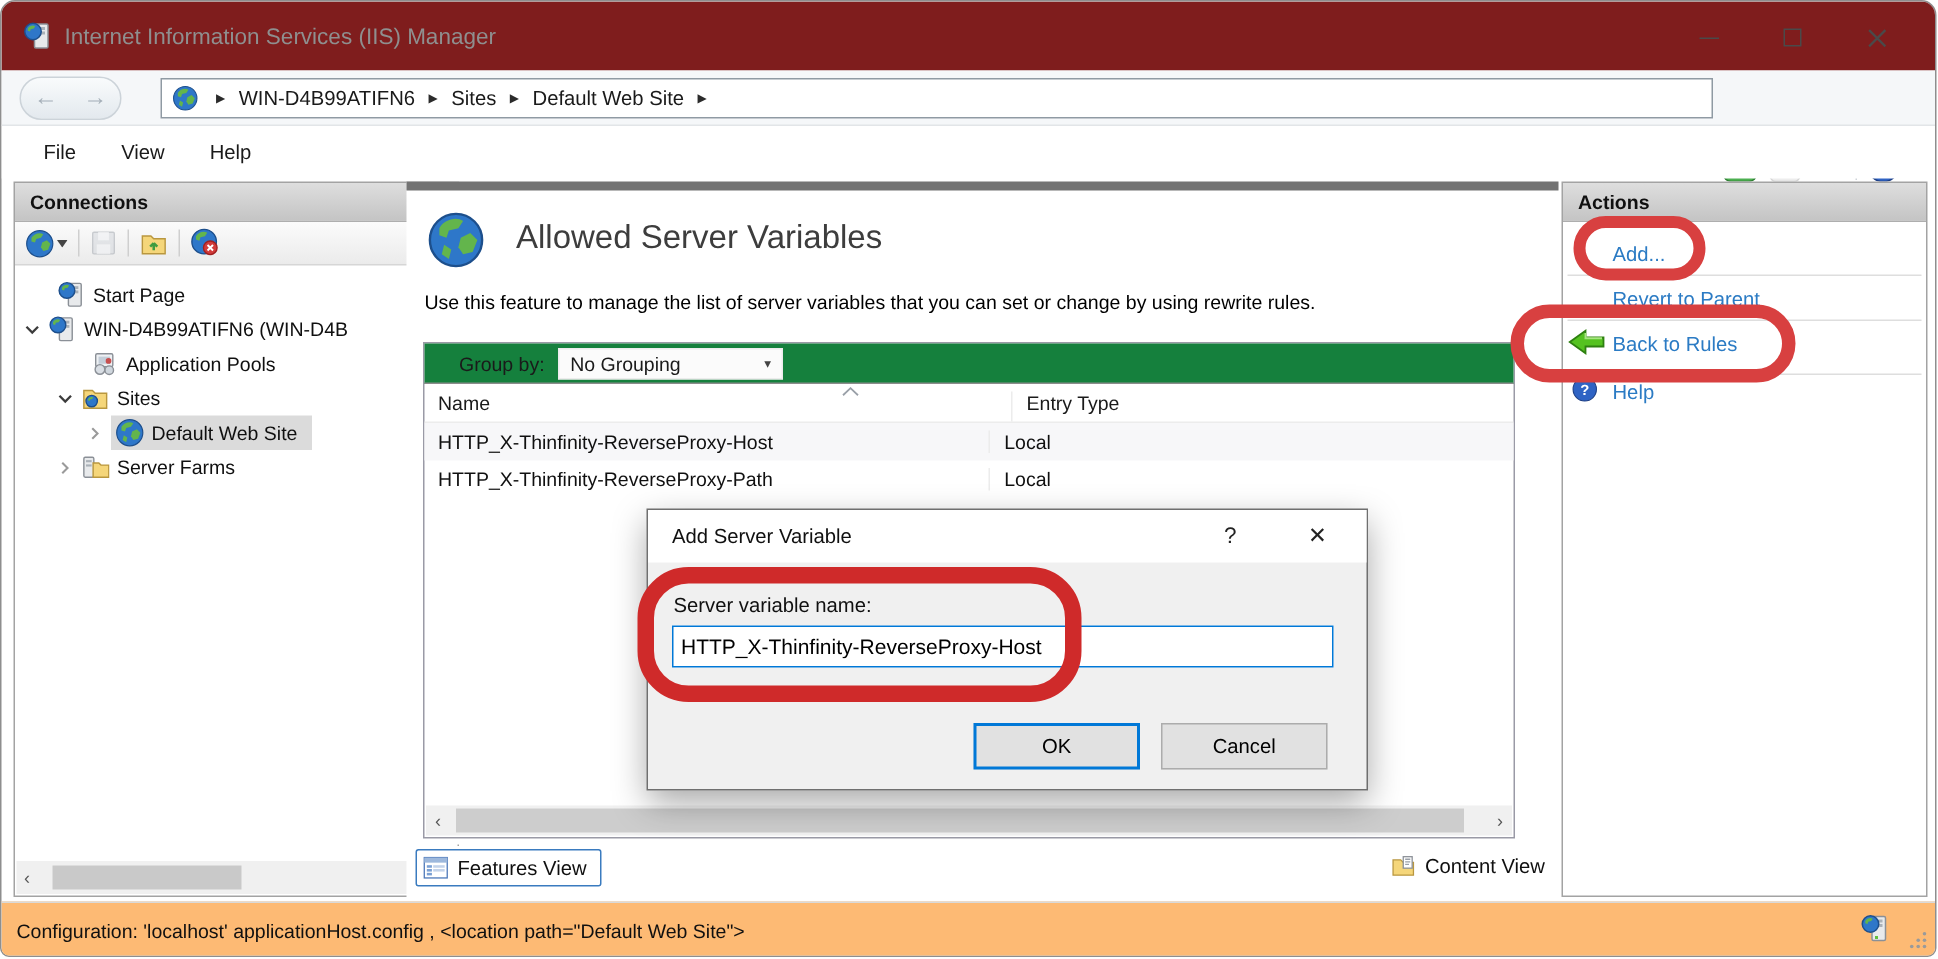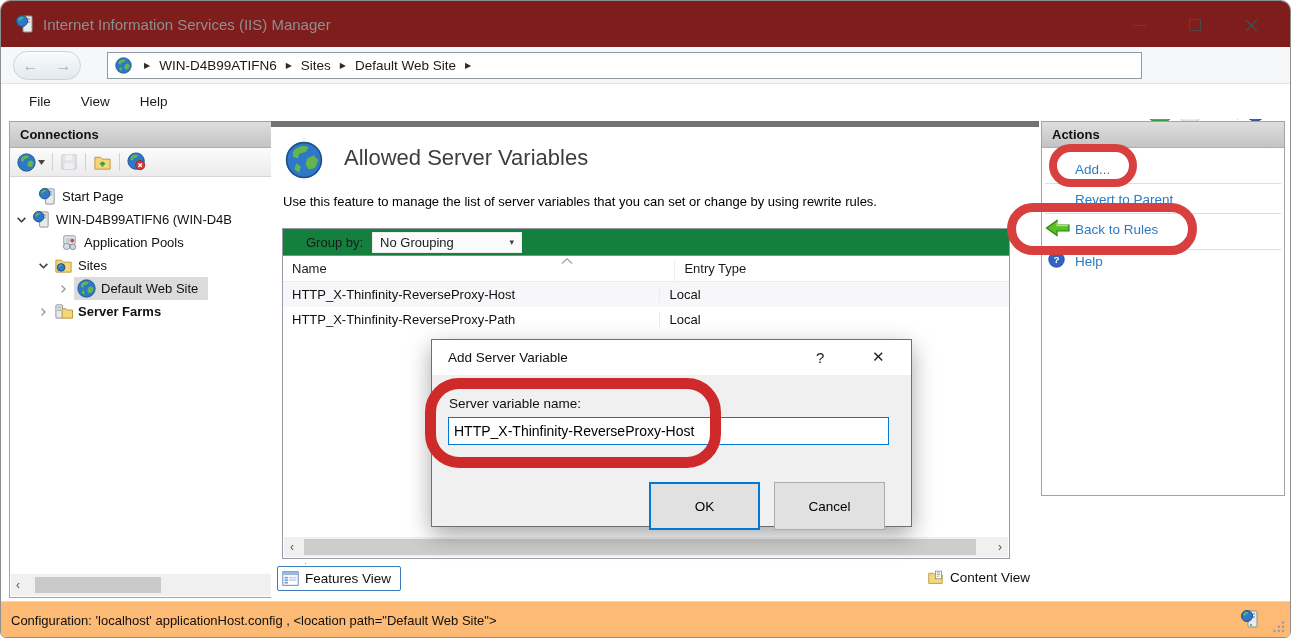--- a/index.html
+++ b/index.html
@@ -74,37 +74,37 @@
     display:flex;align-items:center;justify-content:space-between;padding:0 6px;color:#555;font-size:12px;}
   .list-thumb{position:absolute;left:20px;top:2px;width:672px;height:16px;background:#cdcdcd;}
 
   
   .tabsrow{position:absolute;left:270px;top:563px;width:768px;height:34px;background:#fff;display:flex;
     align-items:flex-start;padding-left:6px;gap:8px;font-size:13.5px;color:#101010;justify-content:space-between;}
   .tab{display:flex;align-items:center;gap:6px;padding:3px 9px 3px 4px;margin-top:2px;}
   .tab.selected{border:1px solid #3a7bbf;border-radius:2px;background:#fff;}
 
   
-  .actions{position:absolute;left:1040px;top:120px;width:244px;height:375px;border:1px solid #a3a3a3;background:#fff;}
+  .actions{position:absolute;left:1040px;top:120px;width:244px;height:477px;border:1px solid #a3a3a3;background:#fff;}
   .alink{position:absolute;left:33px;font-size:13.5px;color:#2b7bc4;white-space:nowrap;cursor:pointer;}
   .asep{position:absolute;left:3px;right:3px;border-top:1px solid #dedede;}
   .back-ico{position:absolute;left:3px;top:96px;width:26px;height:22px;}
   .ahelp-ico{position:absolute;left:6px;top:129px;width:17px;height:17px;}
 
   
   .dialog{position:absolute;left:430px;top:338px;width:481px;height:188px;background:#f0f0f0;
     border:1px solid #6f6f6f;box-shadow:0 8px 22px rgba(0,0,0,.35);z-index:40;}
   .dlg-title{height:35px;background:#fff;display:flex;align-items:center;padding-left:16px;
     font-size:13.5px;color:#101010;}
   .dlg-help{position:absolute;left:384px;top:9px;font-size:15px;color:#222;}
   .dlg-close{position:absolute;left:440px;top:8px;font-size:15px;color:#222;}
   .dlg-label{position:absolute;left:17px;top:56px;font-size:13.5px;color:#101010;}
   .dlg-input{position:absolute;left:16px;top:77px;width:441px;height:28px;border:1px solid #0078d7;
     background:#fff;font-family:"Liberation Sans",sans-serif;font-size:14px;color:#000;padding:0 5px;outline:none;}
-  .btn{position:absolute;top:142px;width:111px;height:48px;background:#e1e1e1;font-size:13.5px;color:#000;
+  .btn{position:absolute;top:142px;width:111px;height:31px;background:#e1e1e1;font-size:13.5px;color:#000;
     display:flex;align-items:center;justify-content:center;cursor:pointer;}
   .btn.ok{left:217px;border:2px solid #0078d7;}
   .btn.cancel{left:342px;border:1px solid #acacac;}
 
   
   .statusbar{position:absolute;left:0;right:0;top:600px;height:37px;background:#fdba74;border-top:1px solid #dadada;
     display:flex;align-items:center;padding-left:10px;font-size:13px;color:#101010;}
   .status-ico{position:absolute;right:30px;top:7px;width:20px;height:20px;}
   .grip{position:absolute;right:5px;bottom:5px;width:13px;height:13px;}
 
@@ -314,21 +314,21 @@
                 <circle cx="12" cy="12" r="11" fill="#2e77c9"></circle>
                 <path fill="#63b54c" d="M5 7c2-3.5 7-5 10-3l-2 3-4 1-1 3-3-1z"></path>
                 <path fill="#63b54c" d="M14 11l4-2 3 3-2 5-4 1-2-3z"></path>
                 <path fill="#63b54c" d="M7 14l3 2-1 4-3-2z"></path>
                 <circle cx="12" cy="12" r="11" fill="none" stroke="#1d4f8c"></circle>
               </svg>
             </span>
           <span>Default Web Site</span>
         </span>
       </div>
-      <div class="trow" style="padding-left:26px;font-weight:bold;">
+      <div class="trow" style="padding-left:26px;">
         <span class="chev">
             <svg viewBox="0 0 10 10" width="10" height="10">
               <path d="M3.5 1.5L7 5l-3.5 3.5" fill="none" stroke="#9a9a9a" stroke-width="1.4"></path>
             </svg>
           </span>
         <span class="ticon">
             <svg viewBox="0 0 20 20" width="19" height="19">
               <rect x="2" y="3" width="7" height="14" rx="1" fill="#e8eaec" stroke="#8b9097"></rect>
               <rect x="3.5" y="5" width="4" height="1.5" fill="#aab1b8"></rect>
               <rect x="3.5" y="8" width="4" height="1.5" fill="#aab1b8"></rect>

